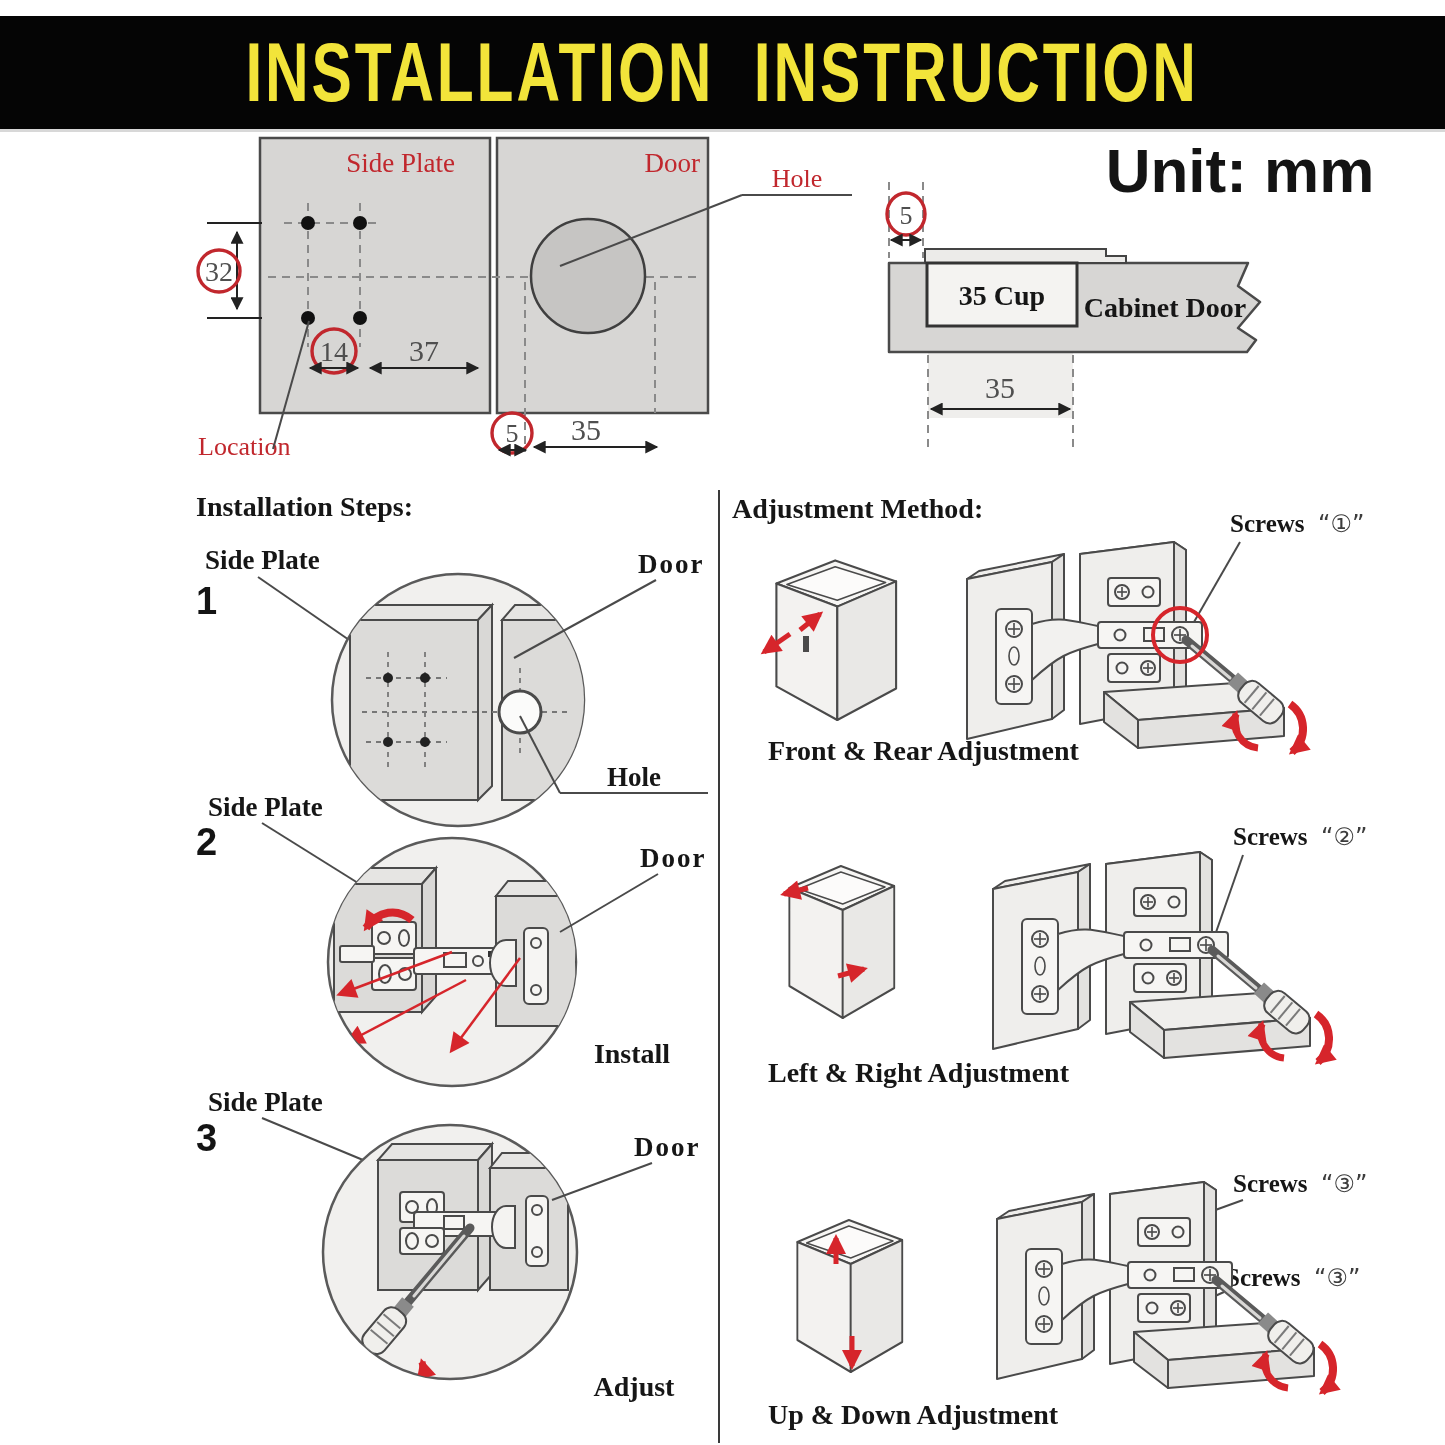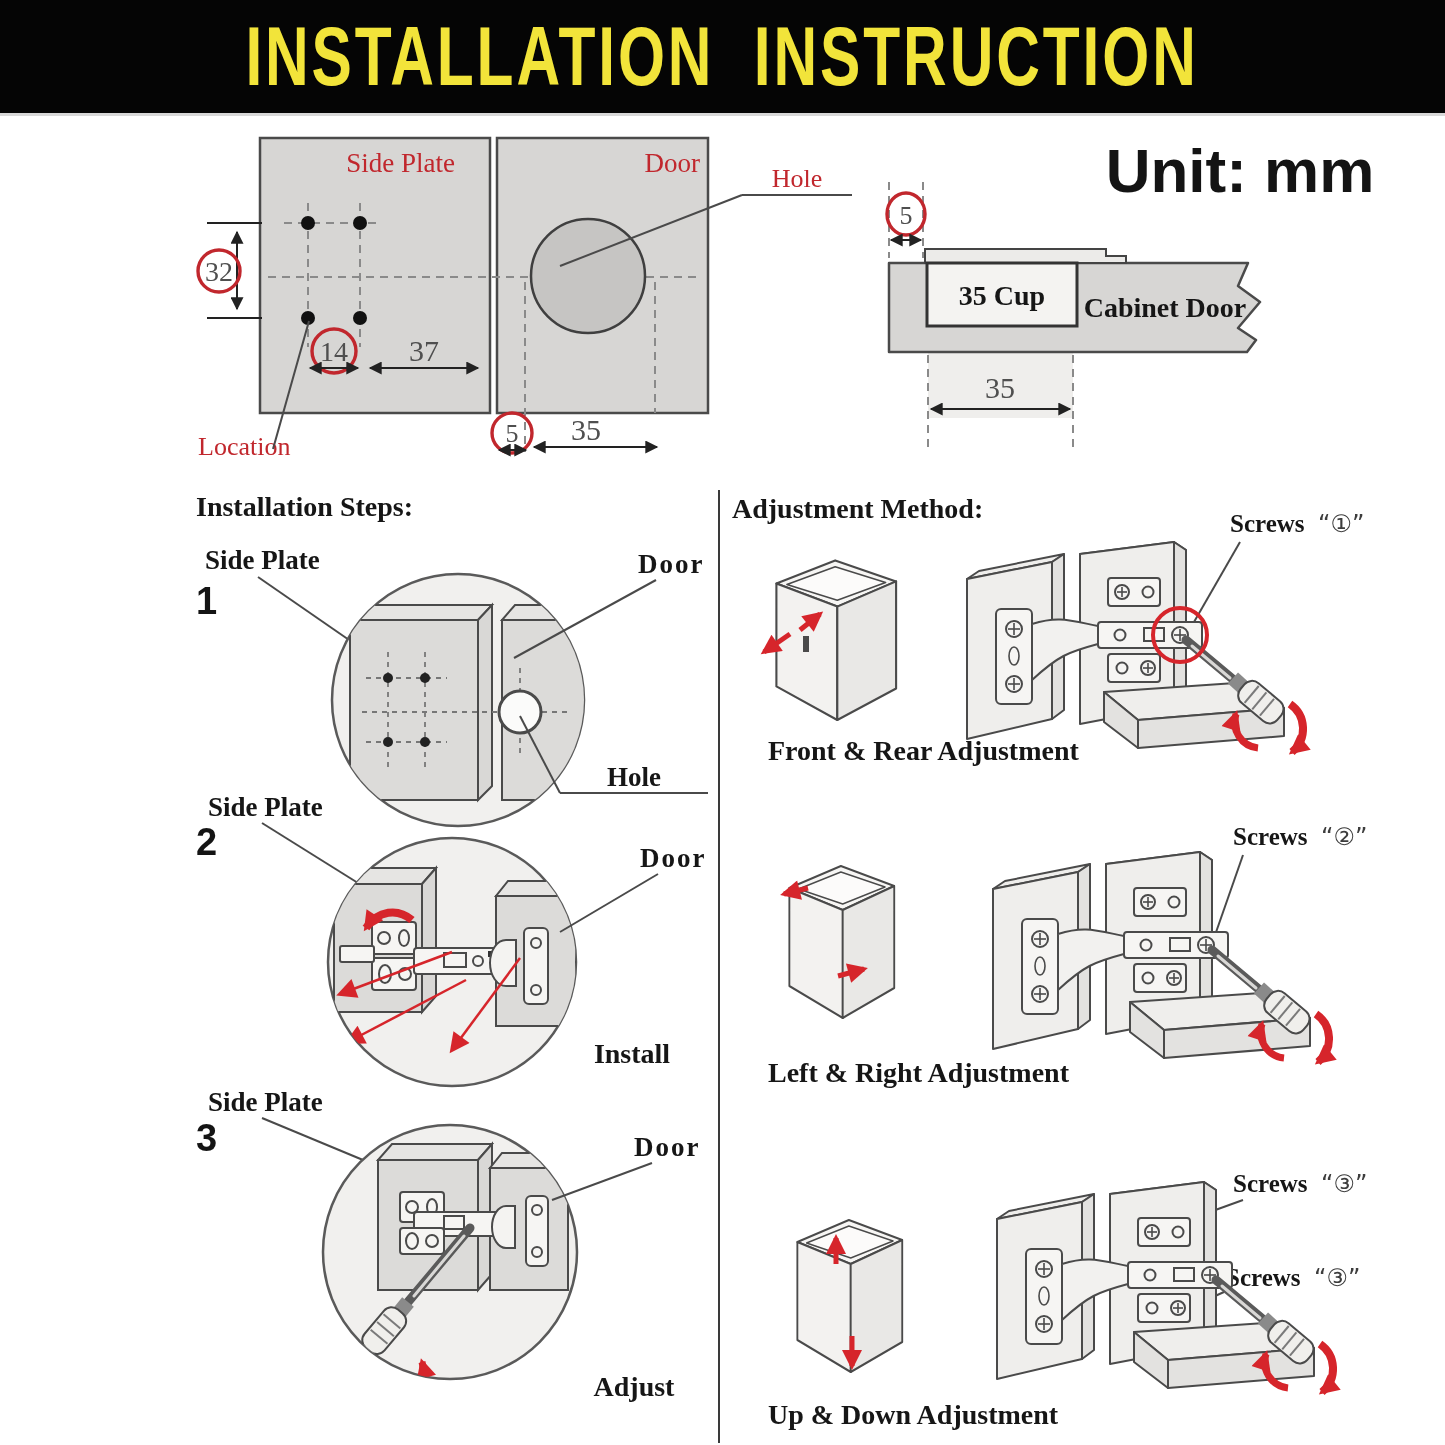--- a/index.html
+++ b/index.html
@@ -1,18 +1,18 @@
 <!DOCTYPE html>
 <html><head>
 <meta charset="utf-8">
 <style>
   html,body{margin:0;padding:0;background:#ffffff;}
   .page{position:relative;width:1445px;height:1445px;background:#fff;overflow:hidden;
         font-family:"Liberation Sans",sans-serif;}
-  .banner{position:absolute;top:0;left:0;width:1445px;height:113px;background:#050505;
+  .banner{position:absolute;top:16px;left:0;width:1445px;height:113px;background:#050505;
           display:flex;align-items:center;justify-content:center;border-bottom:3px solid #d8d8d8;}
   .banner span{color:#f2e43a;font-family:"Liberation Sans",sans-serif;font-weight:bold;
                font-size:84px;letter-spacing:4px;transform:scaleX(.72);white-space:pre;}
   svg{position:absolute;left:0;top:113px;}
   .panel{fill:#d7d6d4;stroke:#4a4a4a;stroke-width:2.5;}
   .face{fill:#efeeec;stroke:#4a4a4a;stroke-width:2;stroke-linejoin:round;}
   .face2{fill:#e3e2e0;stroke:#4a4a4a;stroke-width:2;stroke-linejoin:round;}
   .hw{fill:#f6f5f3;stroke:#4a4a4a;stroke-width:2;}
   .dash{stroke:#8a8a8a;stroke-width:2;stroke-dasharray:8 6;fill:none;}
   .dash2{stroke:#777;stroke-width:1.8;stroke-dasharray:5 5;fill:none;}

